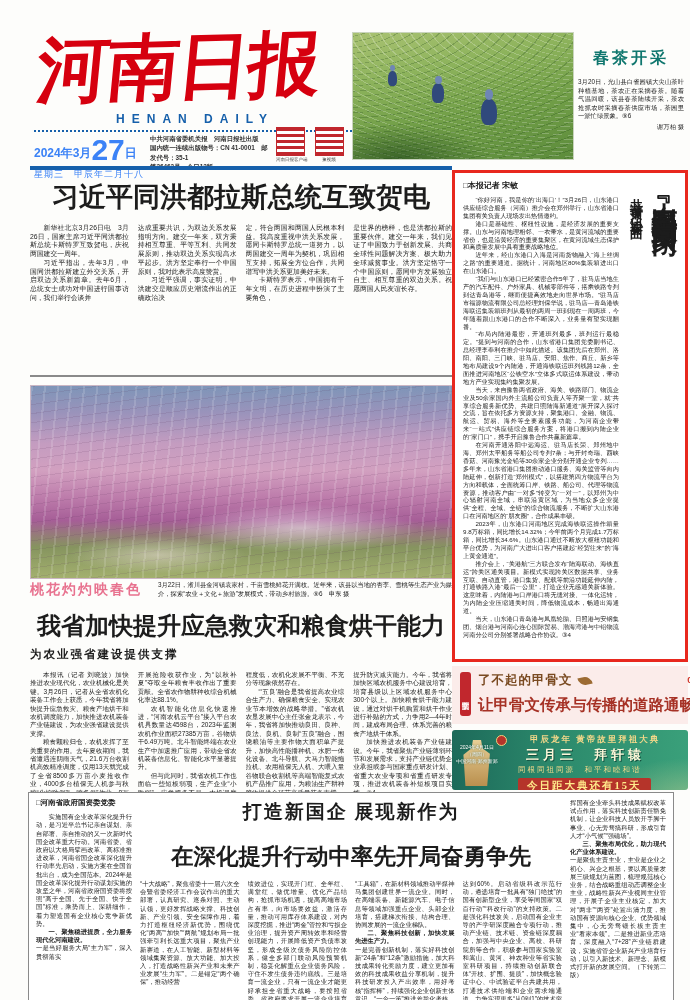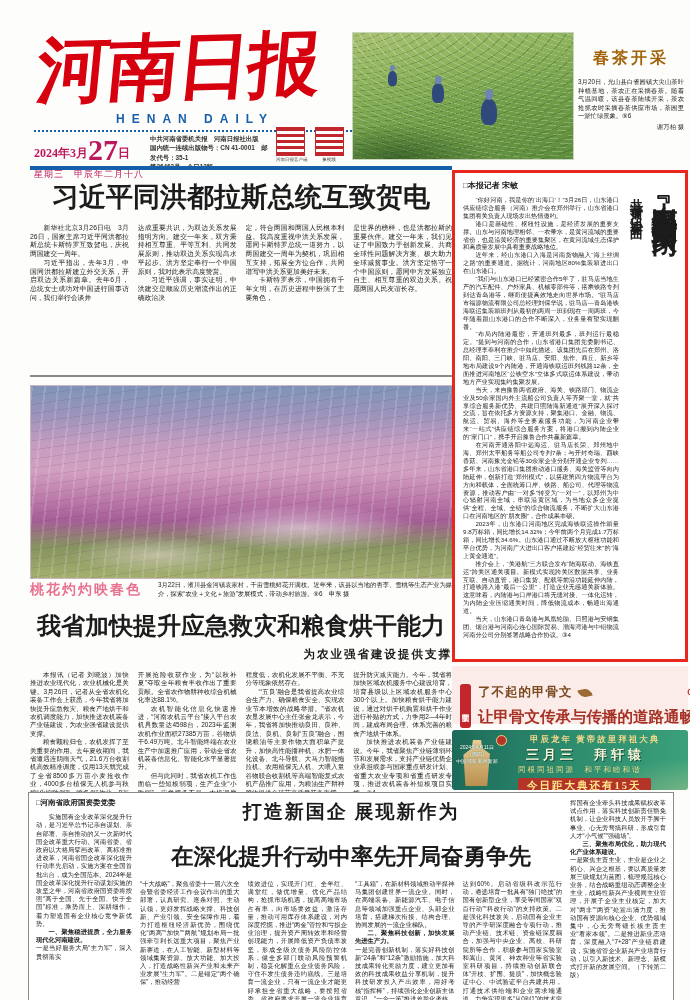--- a/index.html
+++ b/index.html
@@ -6,21 +6,21 @@
   body{width:690px;height:1000px;background:#fdfdfb;position:relative;overflow:hidden;
        font-family:"Liberation Sans","DejaVu Sans",sans-serif;color:#1c1c1c;}
   .abs{position:absolute;}
   
   .brand{left:38px;top:22px;width:320px;font-family:"DejaVu Serif","Liberation Serif",serif;
          font-weight:bold;font-size:72px;line-height:88px;color:#d6000f;
          transform:skewX(-7deg) rotate(-1.5deg);letter-spacing:-2px;white-space:nowrap;}
   .brand-en{left:30px;top:112px;width:330px;text-align:center;color:#1660ab;
             font-size:12px;letter-spacing:7px;font-weight:bold;}
   .dotted{left:34px;top:130px;width:318px;border-top:2px dotted #1660ab;height:0;}
-  .dateblock{left:34px;top:133px;color:#be185d;white-space:nowrap;font-family:Liberation Serif, serif;}
+  .dateblock{left:34px;top:133px;color:#3b82f6;white-space:nowrap;}
   .dateblock .d1{font-size:12px;font-weight:bold;}
   .dateblock .big{font-size:30px;font-weight:bold;vertical-align:-3px;}
   .dateblock .d2{display:block;font-size:9px;margin-top:1px;letter-spacing:1px;}
   .pubinfo{left:150px;top:134px;width:122px;font-size:6.4px;line-height:9.4px;color:#333;font-weight:bold;}
   .qrwrap{left:276px;top:127px;display:flex;gap:7px;}
   .qr{width:27px;height:27px;background:
       repeating-linear-gradient(0deg,#c1272d 0 3px,#fff 3px 6px),
       repeating-linear-gradient(90deg,#c1272d 0 3px,rgba(255,255,255,.55) 3px 6px);
       border:1px solid #c1272d;}
   .qrlabel{font-size:4.5px;text-align:center;color:#444;margin-top:1px;}
@@ -28,21 +28,21 @@
   .tphoto{left:352px;top:32px;width:220px;height:126px;border:1px solid #c9d4bd;
           background:
           radial-gradient(ellipse 60% 40% at 20% 100%,rgba(22,60,20,.55),transparent 70%),
           repeating-radial-gradient(ellipse 150% 110% at 115% -15%,rgba(255,255,255,.22) 0 1.5px,transparent 1.5px 10px),
           repeating-radial-gradient(ellipse 130% 100% at -15% -20%,rgba(30,70,25,.25) 0 1.5px,transparent 1.5px 12px),
           linear-gradient(168deg,#a9c272 0%,#8db35c 30%,#729f48 60%,#5d8c3c 100%);}
   .person{position:absolute;border-radius:45% 45% 35% 35%;background:#30497c;}
   .person i{position:absolute;left:25%;top:-38%;width:55%;height:42%;border-radius:50%;
             background:#6f86b5;display:block;}
   .tp-text{left:578px;top:48px;width:106px;}
-  .tp-title{color:#a16207;font-size:16px;font-weight:bold;text-align:center;
+  .tp-title{color:#0f766e;font-size:16px;font-weight:bold;text-align:center;
             font-family:"Liberation Serif",serif;letter-spacing:3px;margin-bottom:9px;}
   .tp-cap{font-size:6.3px;line-height:8.6px;text-align:justify;color:#222;}
   .tp-credit{font-size:6.3px;text-align:right;margin-top:2px;}
   .blue-rule{left:30px;top:166px;width:422px;height:4px;background:#1660ab;}
   
   .lead{left:30px;top:176px;width:422px;}
   .kicker{text-align:center;font-size:13px;font-weight:bold;
           font-family:"Liberation Serif",serif;letter-spacing:2px;}
   .headline1{text-align:center;font-size:27px;font-weight:900;letter-spacing:0px;
              margin-top:3px;white-space:nowrap;}
@@ -61,37 +61,37 @@
           repeating-linear-gradient(172deg,rgba(90,50,90,.12) 0 1px,transparent 1px 9px),
           linear-gradient(180deg,#7e95b8 0%,#9a93bb 14%,#c49cc0 30%,#d2a0c0 44%,#bd7cab 58%,#a65e97 70%,#86945f 84%,#a3b06e 100%);}
   .cap-row{left:30px;top:581px;width:422px;display:flex;gap:10px;align-items:flex-start;}
   .cap-title{width:118px;color:#e8728f;font-size:14px;font-weight:bold;
              font-family:"Liberation Serif",serif;letter-spacing:2px;}
   .cap-text{flex:1;font-size:6.3px;line-height:8.6px;text-align:justify;color:#222;}
   
   .story2{left:30px;top:610px;width:422px;}
   .headline2{text-align:center;font-size:24px;font-weight:900;
              font-family:"Liberation Serif",serif;white-space:nowrap;letter-spacing:0;}
-  .subhead2{text-align:right;font-size:11.5px;font-weight:bold;margin-top:5px;
+  .subhead2{text-align:left;font-size:11.5px;font-weight:bold;margin-top:5px;
             font-family:"Liberation Serif",serif;letter-spacing:2px;}
   .story2 .col{height:128px;font-size:6.5px;line-height:8.4px;}
   
   .rbox{left:452px;top:170px;width:236px;height:492px;border:3px solid #e8281e;
         background:#fff;box-sizing:border-box;padding:7px 6px 5px 8px;display:flex;}
   .rbody{width:158px;}
   .rbyline{font-size:8px;font-weight:bold;margin-bottom:5px;}
   .rparas{font-size:6.2px;line-height:7.9px;text-align:justify;overflow:hidden;height:452px;}
   .rparas p{margin:0;text-indent:2em;}
   .rkicker{writing-mode:vertical-rl;font-size:13px;font-weight:bold;letter-spacing:4px;
            margin:8px 4px 0 8px;height:190px;font-family:"Liberation Serif",serif;}
   .rtitle{writing-mode:vertical-rl;font-size:26px;font-weight:900;letter-spacing:2px;
           font-family:"Liberation Serif",serif;margin-top:2px;height:472px;line-height:30px;}
   
   .ad1{left:452px;top:666px;width:236px;height:58px;background:#fbecea;box-sizing:border-box;
-       padding:18px 8px 4px 8px;}
+       padding:6px 8px 4px 8px;}
   .ad1-inner{display:flex;gap:7px;}
   .seal{width:22px;height:44px;background:#c1272d;border-radius:3px;color:#fff;
         writing-mode:vertical-rl;font-size:7.5px;text-align:center;line-height:11px;
         padding-top:3px;box-sizing:border-box;font-family:"Liberation Serif",serif;}
   .ad1-main{flex:1;}
   .ad1-row{display:flex;align-items:center;gap:5px;}
   .ad1-title{font-size:12.5px;font-weight:bold;color:#7a4a21;
              font-family:"Liberation Serif",serif;letter-spacing:1px;}
   .leaf{width:14px;height:8px;background:#9c6b33;border-radius:0 8px 0 8px;
         transform:rotate(-12deg);}

